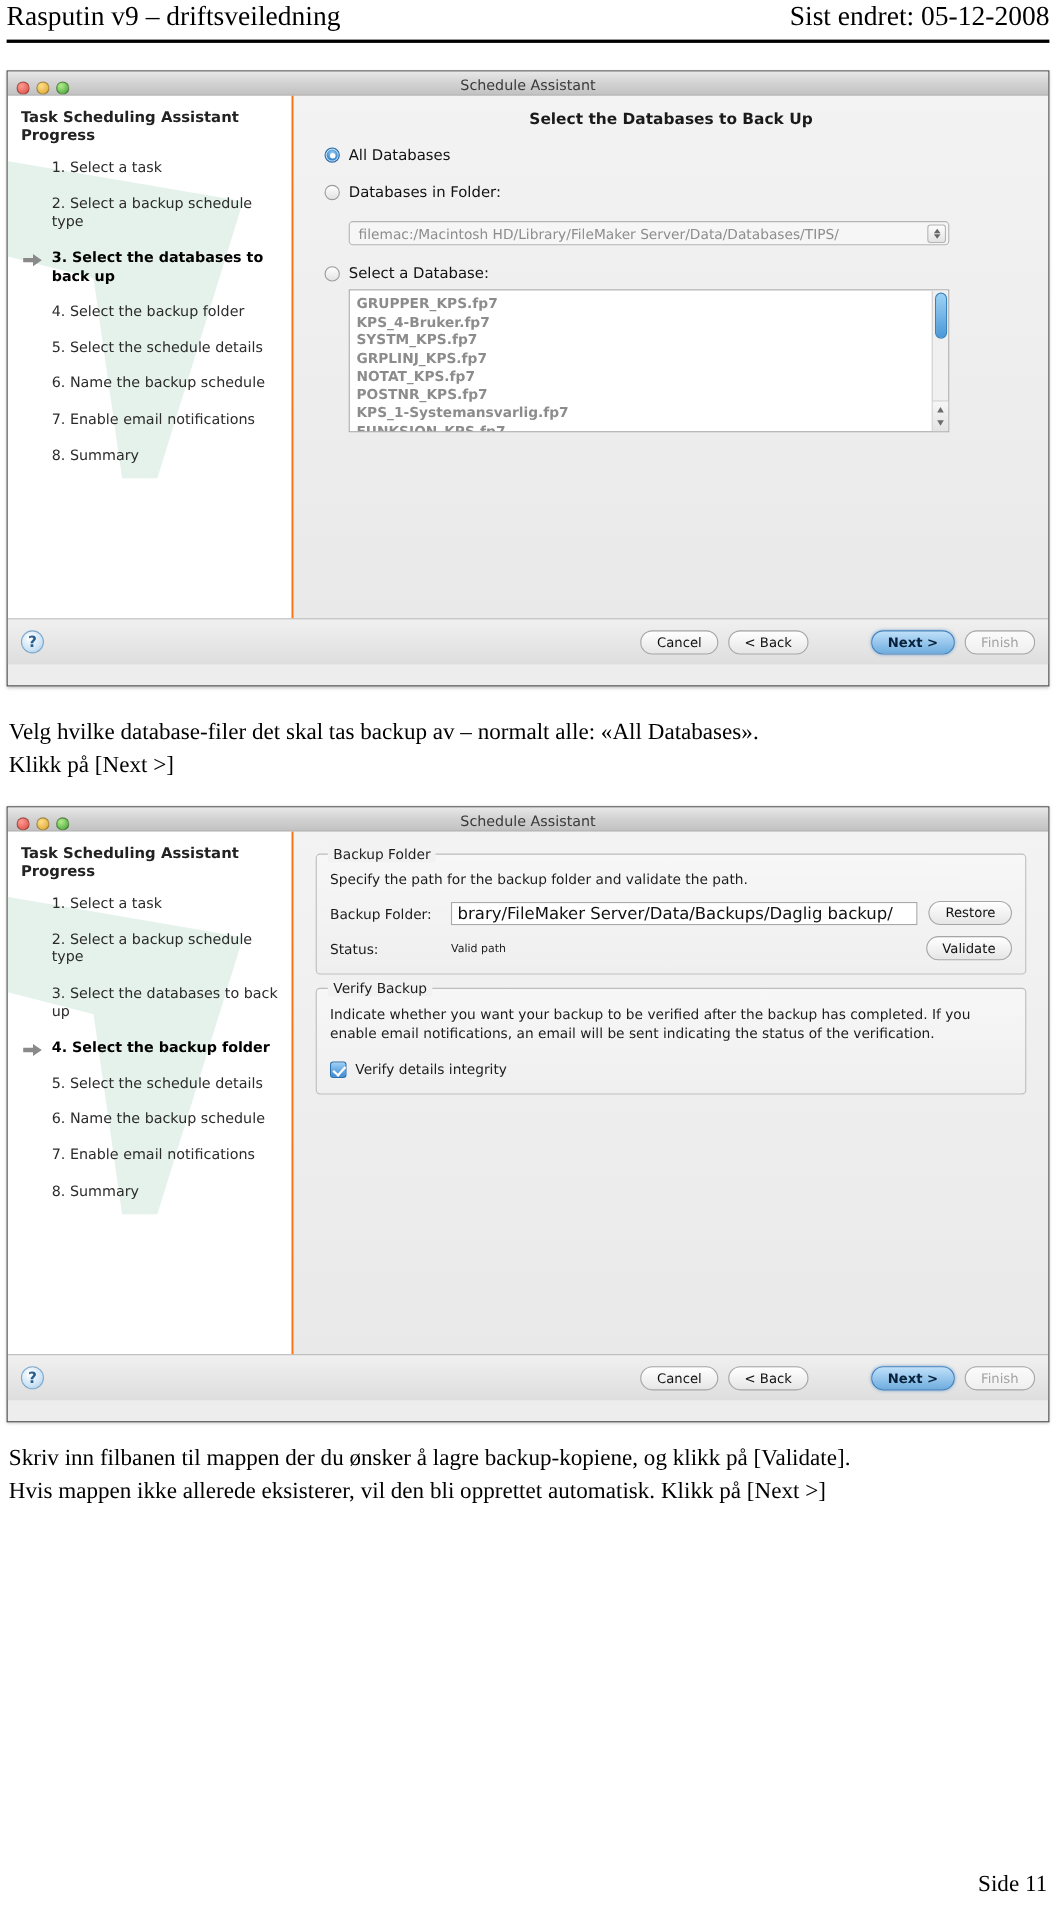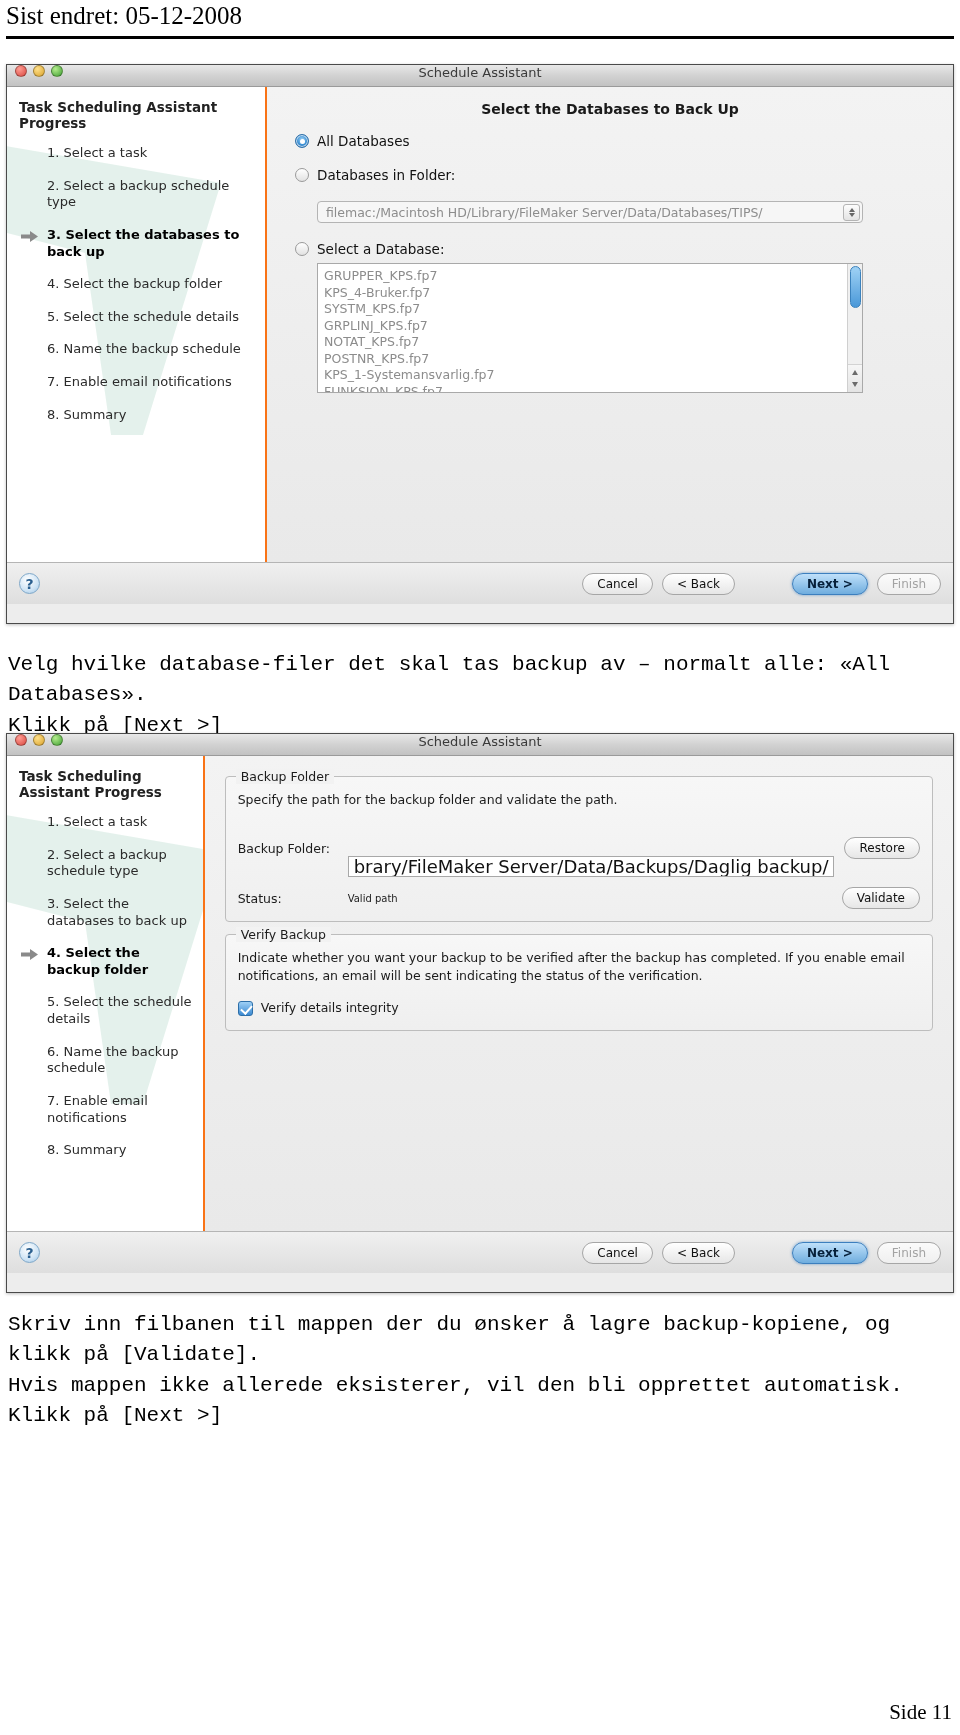--- a/index.html
+++ b/index.html
@@ -36,21 +36,21 @@
     background: #ededed;
     box-shadow: 0 1px 3px rgba(0,0,0,.25);
     font-family: "DejaVu Sans", sans-serif;
     overflow: hidden;
   }
   .titlebar {
     height: 22px;
     background: linear-gradient(to bottom,#e8e8e8 0%,#d2d2d2 50%,#c2c2c2 100%);
     border-bottom: 1px solid #9a9a9a;
     position: relative;
-    display: flex; align-items: flex-start;
+    display: flex; align-items: flex-end;
   }
   .traffic { display:flex; gap:6px; margin-left:8px; }
   .dot { width:12px; height:12px; border-radius:50%; border:1px solid rgba(0,0,0,.30); }
   .dot.red    { background: radial-gradient(circle at 35% 30%, #ff9d94, #d9483f); }
   .dot.yellow { background: radial-gradient(circle at 35% 30%, #ffe08a, #d9a22c); }
   .dot.green  { background: radial-gradient(circle at 35% 30%, #b4ed8c, #3f9e33); }
   .wintitle {
     position:absolute; left:0; right:0; text-align:center;
     font-size: 13px; color:#3a3a3a; font-weight:400;
     font-family: "DejaVu Sans", sans-serif;
@@ -137,21 +137,21 @@
     display:flex; flex-direction:column; align-items:center; justify-content:center;
   }
   .stepper .ar { width:0;height:0;border-left:3px solid transparent;border-right:3px solid transparent; }
   .stepper .up { border-bottom:4px solid #666; margin-bottom:1px; }
   .stepper .dn { border-top:4px solid #666; }
 
   .db-list {
     margin: 4px 0 0 36px;
     width: 546px; height: 130px;
     border:1px solid #a9a9a9; background:#fff;
-    position:relative; overflow:hidden;
+    position:relative; overflow:hidden;font-weight:bold;
   }
   .db-list .rows { padding: 4px 0 0 6px; }
   .db-row {
     font-size: 12.5px; color:#8c8c8c; line-height: 16.5px;
     font-family:"DejaVu Sans", sans-serif; white-space:nowrap;
   }
   .vscroll {
     position:absolute; right:0; top:0; width:15px; height:100%;
     background:#f0f0f0; border-left:1px solid #cfcfcf;
   }
@@ -178,22 +178,22 @@
   .group-title {
     position:absolute; top:-8px; left:10px; padding:0 5px;
     background:#f2f2f2;
     font-size:12.5px; color:#1c1c1c; font-family:"DejaVu Sans", sans-serif;
   }
   .gb-text { font-size:12.5px; color:#1c1c1c; font-family:"DejaVu Sans", sans-serif; line-height:1.45; }
   .field-row { display:flex; align-items:center; margin-top:10px; }
   .field-label { width:110px; font-size:12.5px; color:#1c1c1c; font-family:"DejaVu Sans", sans-serif; }
   .text-input {
     flex:1; height:21px; border:1px solid #a8a8a8; background:#fff;
-    font-size:18px; color:#111; display:flex; align-items:center; padding:0 5px;
-    font-family:"DejaVu Sans", sans-serif; white-space:nowrap; overflow:hidden;margin-top:37px;
+    font-size:15px; color:#111; display:flex; align-items:center; padding:0 5px;
+    font-family:"DejaVu Sans", sans-serif; white-space:nowrap; overflow:hidden;
   }
   .status-val { font-size:10px; color:#1c1c1c; font-family:"DejaVu Sans", sans-serif; }
 
   .capsule {
     border:1px solid #a6a6a6; border-radius:11px;
     background: linear-gradient(to bottom,#ffffff,#e6e6e6);
     font-size:12px; color:#111; padding:3px 14px;
     font-family:"DejaVu Sans", sans-serif; white-space:nowrap;
   }
   .capsule.dim { color:#a3a3a3; background:linear-gradient(to bottom,#fbfbfb,#efefef); }
@@ -231,35 +231,36 @@
     background: radial-gradient(circle at 40% 32%, #ffffff, #cfe4f5 60%, #9cc3e3);
     color:#2a5f8f; font-size:14px; font-weight:700;
     display:flex; align-items:center; justify-content:center;
     font-family:"DejaVu Sans", sans-serif;
   }
   .footbtns { display:flex; gap:9px; align-items:center; }
 
   
   .caption {
     position:absolute;
-    font-family:Liberation Mono, monospace;
+    font-family:Liberation Serif, serif;
     font-size: 21px;
     color:#000;
     line-height: 1.45;
   }
 
   .page-number {
     position:absolute; right: 8px; bottom: 10px;
     font-family:"Liberation Serif", serif; font-size: 21px;
   }
 </style>
 </head>
 <body>
 
 <div class="page-header">
+  <span>Rasputin v9 – driftsveiledning</span>
   <span class="hdr-right">Sist endret: 05-12-2008</span>
 </div>
 <div class="hdr-rule"></div>
 
 <div class="macwin" style="left:6px; top:64px; width:948px; height:560px;">
 
   <div class="titlebar">
     <div class="traffic">
       <span class="dot red"></span>
       <span class="dot yellow"></span>

